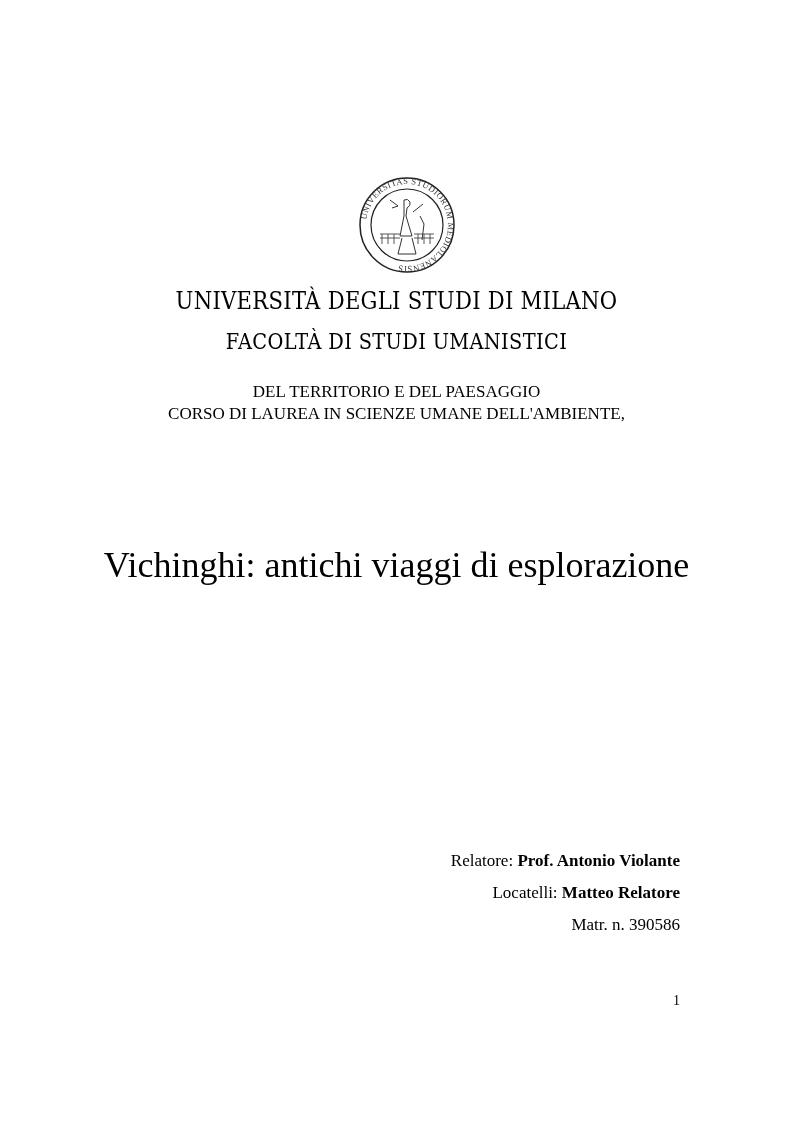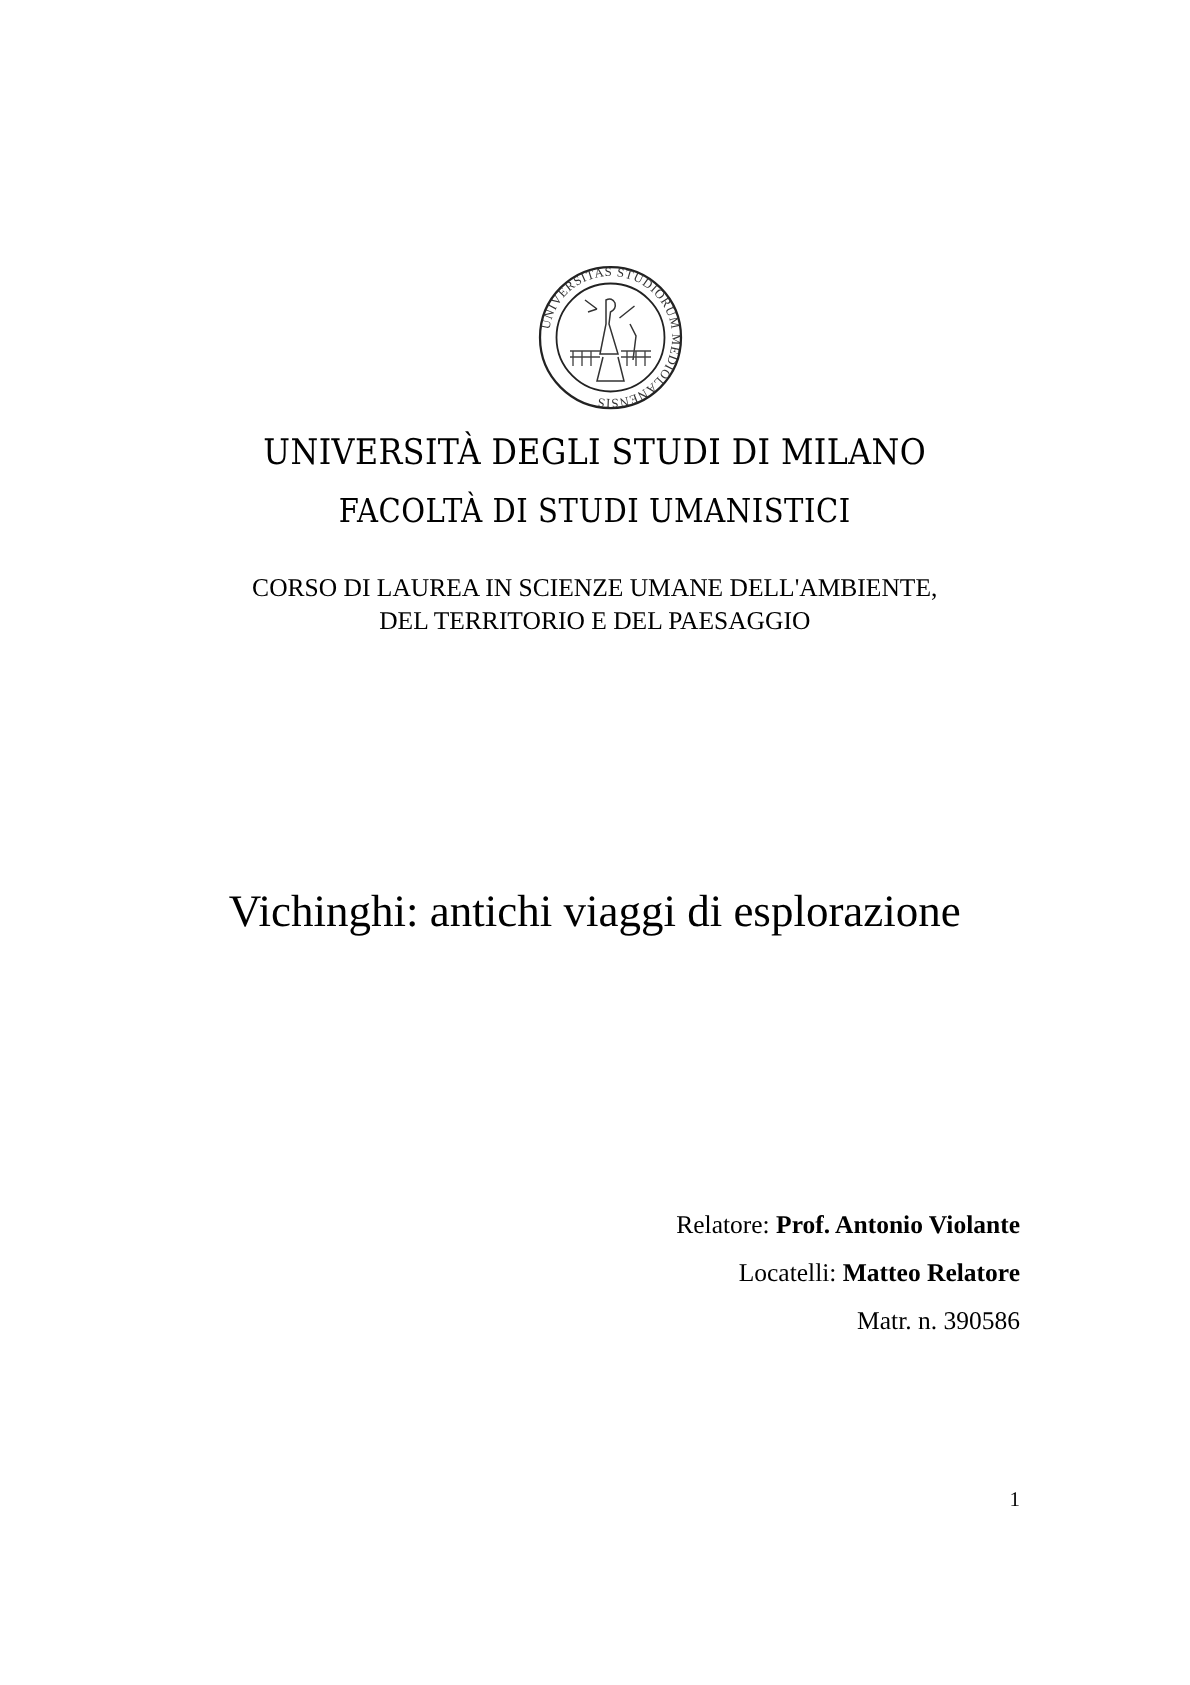--- a/index.html
+++ b/index.html
@@ -6,22 +6,22 @@
     body {
       width: 793px; height: 1123px; position: relative; overflow: hidden;
       font-family: "Liberation Serif", serif; color: #000;
     }
     .abs { position: absolute; }
     .center { left: 0; width: 793px; text-align: center; }
     .seal { left: 358px; top: 176px; width: 98px; height: 98px; }
     .uni { top: 287px; font-size: 23.5px; letter-spacing: 0.3px; font-family: "DejaVu Serif", serif; font-weight: normal; transform: scaleX(0.9); }
     .fac { top: 329px; font-size: 22px; letter-spacing: 0.4px; font-family: "DejaVu Serif", serif; transform: scaleX(0.88); }
     .corso { top: 381px; font-size: 17px; line-height: 22px; }
-    .title { top: 590px; font-size: 30px; line-height: 36px; }
-    .right { right: 113px; text-align: right; font-size: 17px; }
+    .title { top: 547px; font-size: 36px; line-height: 36px; }
+    .right { right: 113px; text-align: right; font-size: 17px; margin-top: 44px; }
     .rel { top: 807px; }
     .lau { top: 839px; }
     .matr { top: 871px; }
     .pagenum { top: 993px; right: 113px; font-size: 14px; }
     b { font-weight: bold; }
   </style>
 </head>
 <body>
 
 <div class="abs seal">
@@ -39,22 +39,22 @@
     <path d="M40 30 l-8 -6 M40 30 l-6 2 M55 36 l10 -8 M62 40 l4 8 l-2 16" stroke="#333" stroke-width="1" fill="none"></path>
     <path d="M22 58 h20 M22 62 h20 M24 58 v10 M30 58 v10 M36 58 v10 M56 58 h20 M56 62 h20 M60 58 v10 M66 58 v10 M72 58 v10" stroke="#444" stroke-width="0.9"></path>
     <path d="M44 62 l-4 16 h18 l-4 -16" fill="none" stroke="#333" stroke-width="1"></path>
   </svg>
 </div>
 
 <div class="abs center uni">UNIVERSITÀ DEGLI STUDI DI MILANO</div>
 <div class="abs center fac">FACOLTÀ DI STUDI UMANISTICI</div>
 
 <div class="abs center corso">
+  <div>DEL TERRITORIO E DEL PAESAGGIO</div>
   <div>CORSO DI LAUREA IN SCIENZE UMANE DELL'AMBIENTE,</div>
-  <div>DEL TERRITORIO E DEL PAESAGGIO</div>
 </div>
 
 <div class="abs center title">
   <div>Vichinghi: antichi viaggi di esplorazione</div>
 </div>
 
 <div class="abs right rel">
   <span>Relatore: </span><b>Prof. Antonio Violante</b>
 </div>
 <div class="abs right lau">

